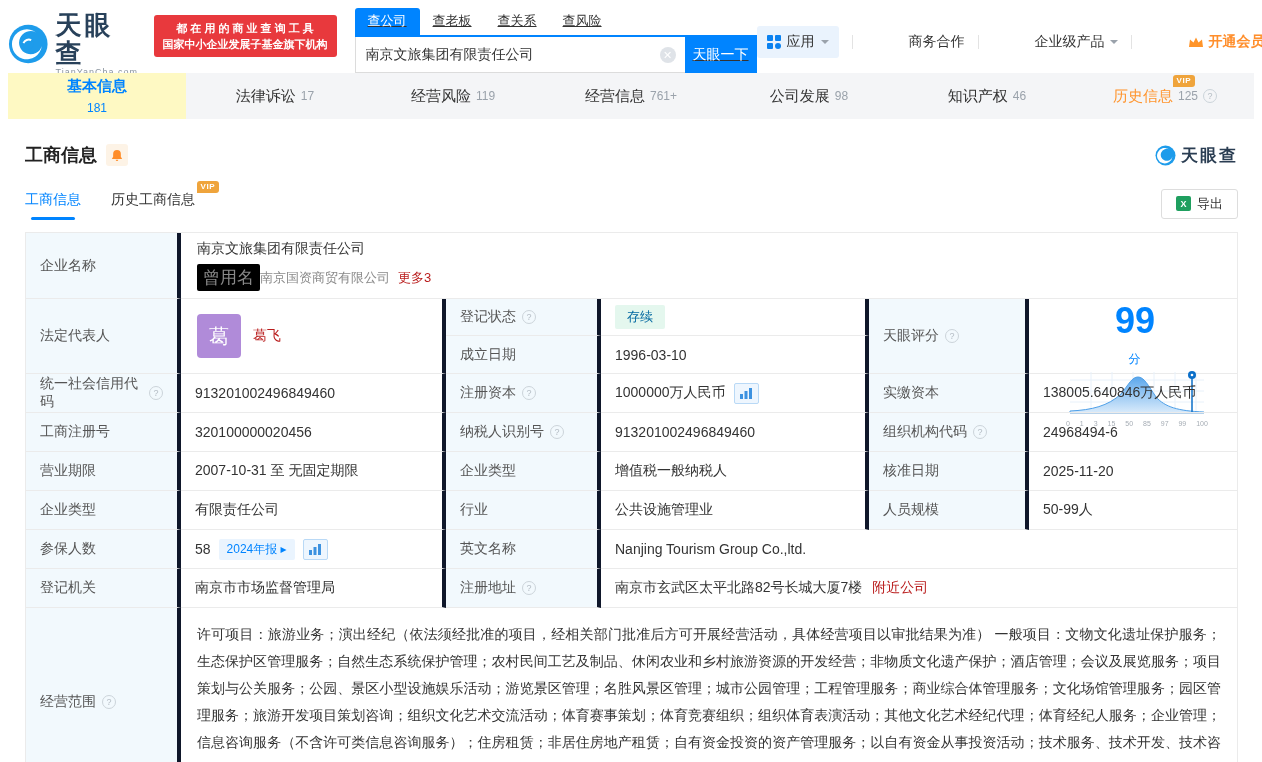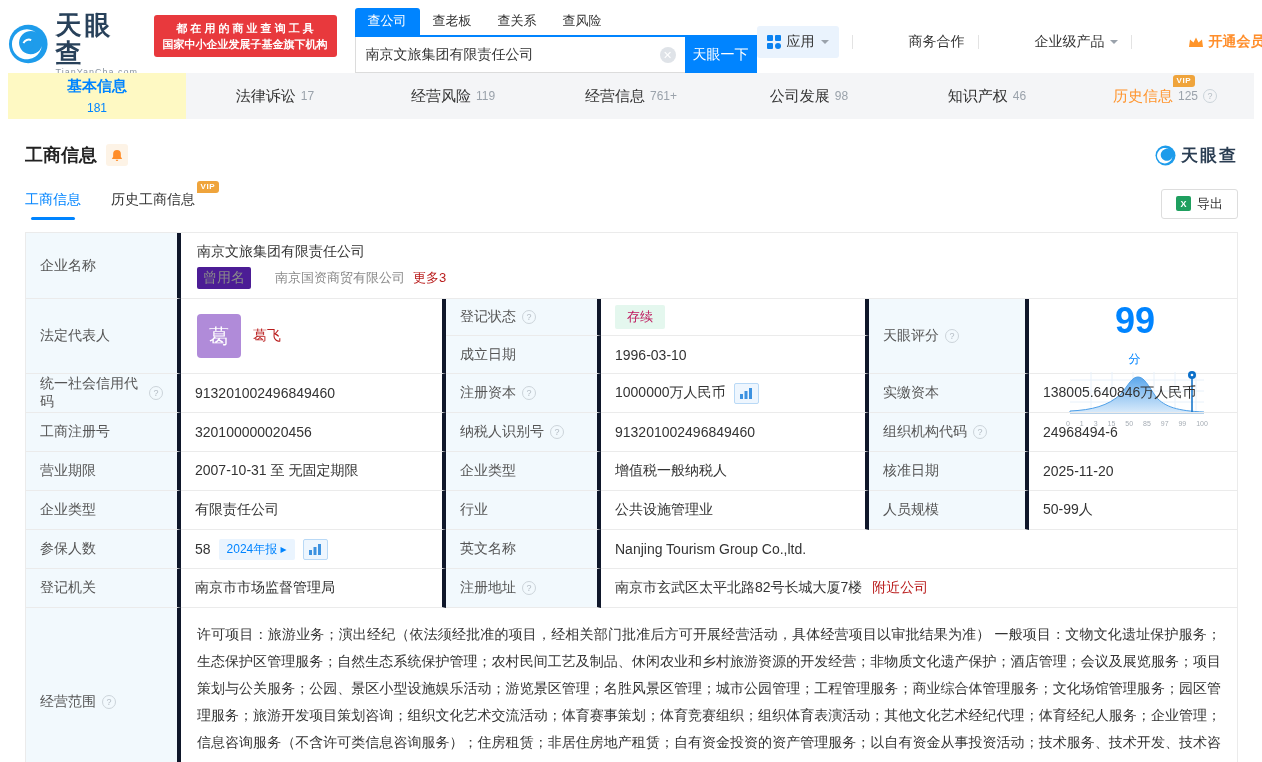--- a/index.html
+++ b/index.html
@@ -5,21 +5,21 @@
   * { margin:0; padding:0; box-sizing:border-box; }
   html,body { width:1262px; height:762px; }
   body { font-family:"Liberation Sans","DejaVu Sans",sans-serif; background:#fff; color:#333; overflow:hidden; }
 
   
   .hdr { display:flex; align-items:flex-start; padding:8px 12px 0 8px; height:70px; }
   .logo { display:flex; align-items:center; gap:7px; cursor:pointer; margin-top:3px; }
   .logo-brand { font-size:26px; font-weight:700; color:#28415a; letter-spacing:3px; line-height:28px; }
   .logo-domain { font-size:9px; color:#8a949e; letter-spacing:1px; }
   .promo { background:#e8393d; color:#fff; border-radius:3px; padding:5px 9px; font-size:11px; font-weight:700; line-height:16px; margin:7px 12px 0 14px; text-align:center; white-space:nowrap; }
-  .search-area { margin-left:6px; }
+  .search-area { margin-left:6px;text-decoration:underline; }
   .search-tabs { display:flex; align-items:flex-end; width:402px; border-bottom:2px solid #0084ff; }
   .s-tab { font-size:13px; color:#333; padding:4px 13px 5px; cursor:pointer; }
   .s-tab.active { background:#0084ff; color:#fff; border-radius:3px 3px 0 0; }
   .search-row { display:flex; }
   .inp-wrap { position:relative; width:330px; height:36px; border:1px solid #dcdcdc; border-top:none; border-right:none; background:#fff; }
   .inp-wrap input { width:100%; height:100%; border:none; outline:none; font-size:14px; color:#333; padding:0 32px 0 10px; font-family:inherit; }
   .clear-btn { position:absolute; right:9px; top:50%; transform:translateY(-50%); width:16px; height:16px; border-radius:50%; background:#dfe3e8; color:#fff; font-size:11px; line-height:16px; text-align:center; cursor:pointer; }
   .search-btn { width:72px; height:36px; background:#0084ff; color:#fff; border:none; font-size:14px; cursor:pointer; font-family:inherit; }
   .hmenu { margin-left:auto; display:flex; align-items:center; gap:13px; margin-top:18px; font-size:14px; color:#333; white-space:nowrap; }
   .apps-box { background:#eaf3fd; border-radius:3px; padding:7px 10px; display:flex; align-items:center; gap:6px; cursor:pointer; }
@@ -56,23 +56,23 @@
   .xls { width:15px; height:15px; background:#1f9f5f; border-radius:2px; color:#fff; font-size:9px; font-weight:700; display:flex; align-items:center; justify-content:center; }
 
   
   .tbl { margin-top:12px; display:grid; grid-template-columns:155px 265px 155px 268px 160px 1fr; grid-template-rows:66px 37px 38px 39px 39px 39px 39px 39px 39px auto; border:1px solid #ebebeb; font-size:14px; }
   .cell { border-right:4px solid #0f172a; border-bottom:1px solid #ebebeb; display:flex; align-items:center; padding:0 14px; min-width:0; }
   .lbl { background:#f2f9fd; color:#555; gap:6px; }
   .val { color:#333; }
   .no-r { border-right:none; }
   .no-b { border-bottom:none; }
   .link { color:#b91c1c; cursor:pointer; }
-  .tag-former { background:#4c1d95; color:#8a8a8a; font-size:14px; padding:2px 6px; margin-right:24px; border-radius:2px; }
+  .tag-former { background:#000000; color:#8a8a8a; font-size:17px; padding:2px 6px; margin-right:0; border-radius:2px; }
   .dim { color:#8a8a8a; }
-  .tag-green { background:#e4f7ee; color:#be185d; font-size:13px; padding:3px 12px; border-radius:2px; }
+  .tag-green { background:#e4f7ee; color:#0369a1; font-size:13px; padding:3px 12px; border-radius:2px; }
   .tag-report { background:#eaf4fe; color:#0084ff; font-size:12px; padding:2px 8px; border-radius:2px; margin:0 8px; cursor:pointer; }
   .trend-btn { width:25px; height:21px; border:1px solid #b9d9f6; background:#eef6fe; border-radius:2px; display:flex; align-items:center; justify-content:center; cursor:pointer; flex:none; }
   .avatar { width:44px; height:44px; background:#b08bd9; border-radius:4px; color:#fff; font-size:20px; display:flex; align-items:center; justify-content:center; flex:none; }
   .score-cell { padding:4px 6px 0 10px;flex-direction:column; }
   .score-num { font-size:36px; font-weight:700; color:#0084ff; line-height:36px; }
   .score-unit { font-size:12px; color:#0084ff; margin:12px 4px 0 3px; }
   .score-chart { margin-left:4px; }
   .axis { display:flex; justify-content:space-between; width:142px; font-size:7px; color:#a6adb5; margin-top:-1px; }
   .scope-val { display:block; padding:13px 16px; line-height:27px; text-align:justify; }
   .cn-line2 { margin-top:6px; display:flex; align-items:center; font-size:13px; }

